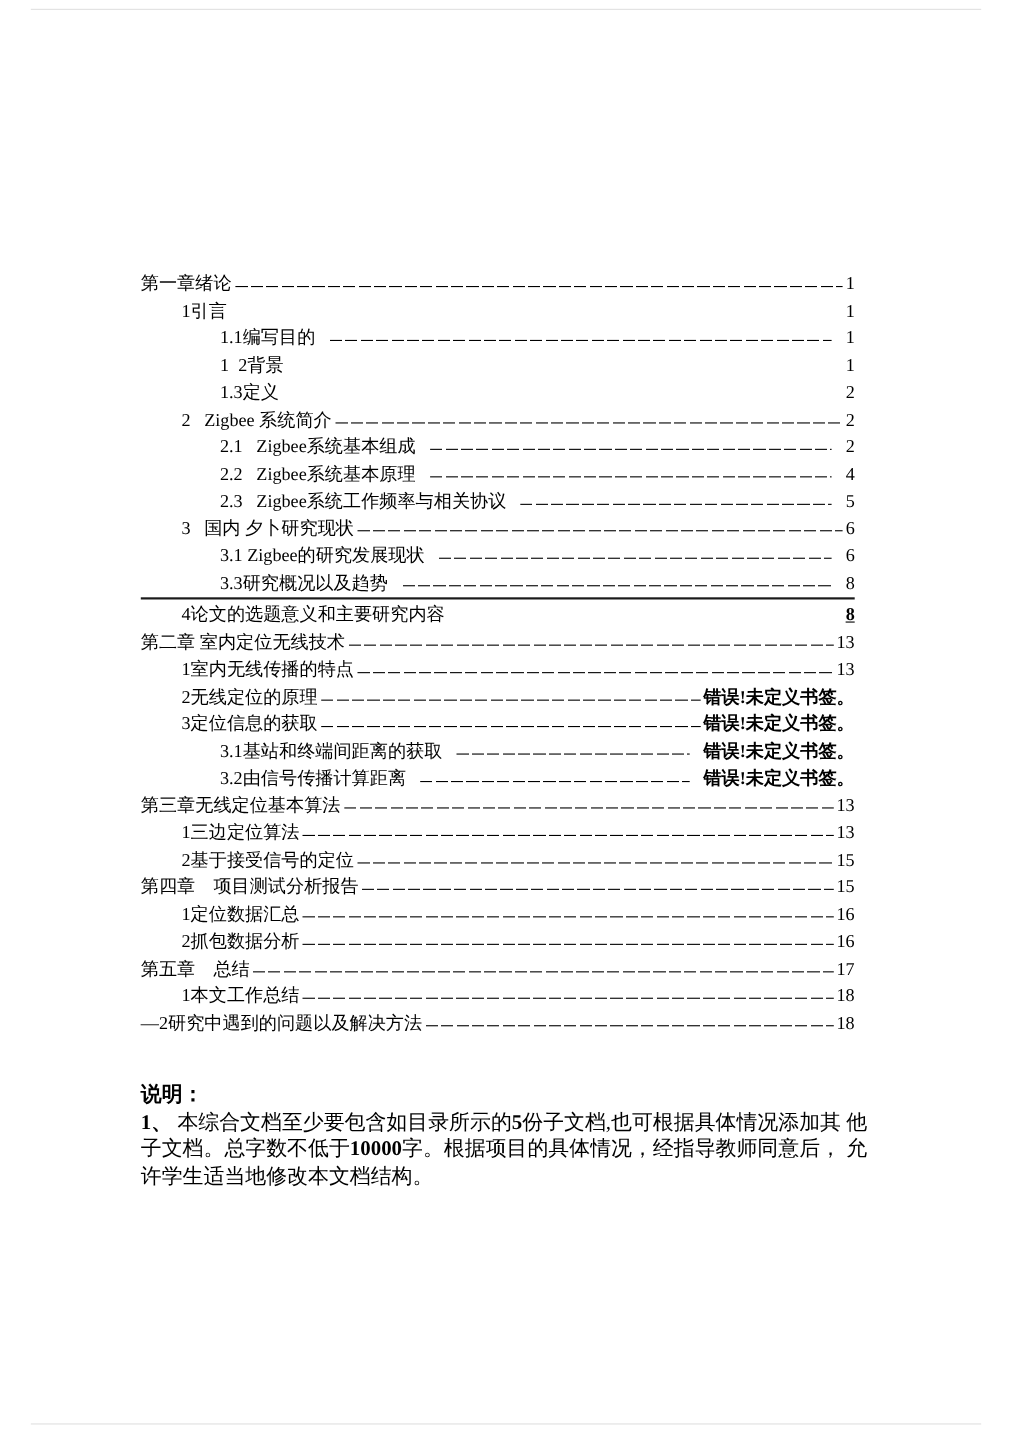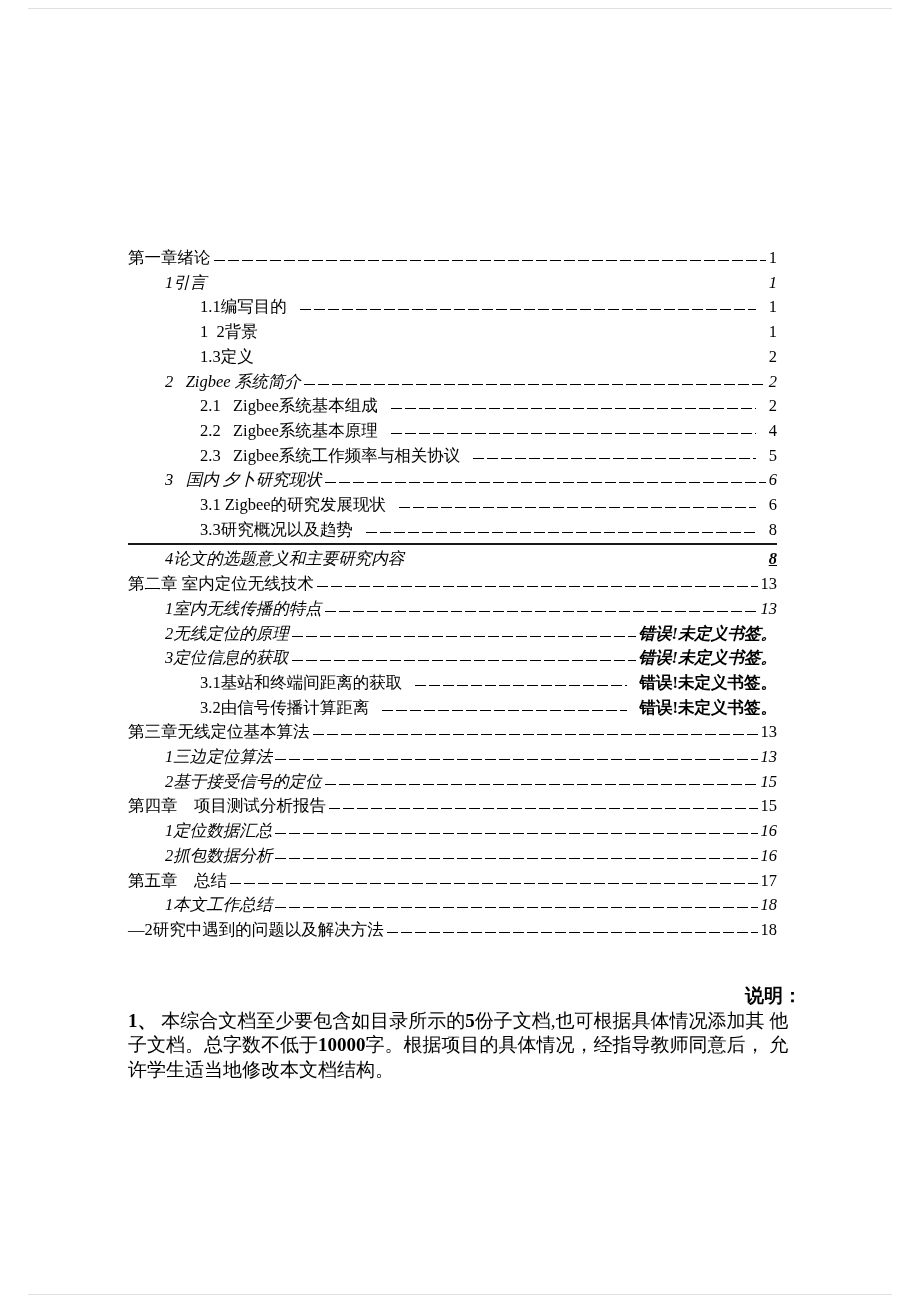--- a/index.html
+++ b/index.html
@@ -33,21 +33,21 @@
     width: 649px;
     font-size: 16.5px;
     margin-top: 33px;
   }
   .toc-row {
     display: flex;
     align-items: baseline;
     line-height: 24.7px;
     white-space: pre;
   }
-  .toc-row.indent-1 { padding-left: 37px; font-style: italic; }
+  .toc-row.indent-1 { padding-left: 37px; }
   .toc-row.indent-2 { padding-left: 72px; gap: 10px; }
   .toc-label { white-space: pre; }
   .toc-leader {
     flex: 1 1 auto;
     align-self: stretch;
     margin: 0 3px;
     background-image: repeating-linear-gradient(to right, #000 0px, #000 11px, transparent 11px, transparent 14px);
     background-size: 100% 1px;
     background-repeat: no-repeat;
     background-position: 0 14px;
@@ -67,21 +67,21 @@
   
   .notes {
     position: absolute;
     left: 128px;
     top: 984px;
     width: 674px;
     font-size: 19px;
     line-height: 24.5px;
   }
   .notes p { margin: 0; }
-  .notes-title { font-weight: bold; text-align: right; }
+  .notes-title { font-weight: bold; }
   .notes b { font-weight: bold; }
 </style>
 </head>
 <body>
 
 <div class="page-edge top"></div>
 
 <div class="toc">
 
 <div class="toc-row indent-0"><span class="toc-label">第一章绪论</span><span class="toc-leader"></span><span class="toc-page">1</span></div>

